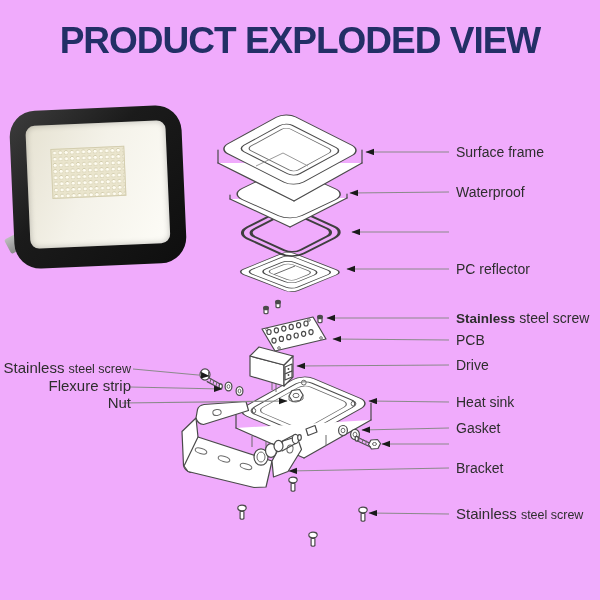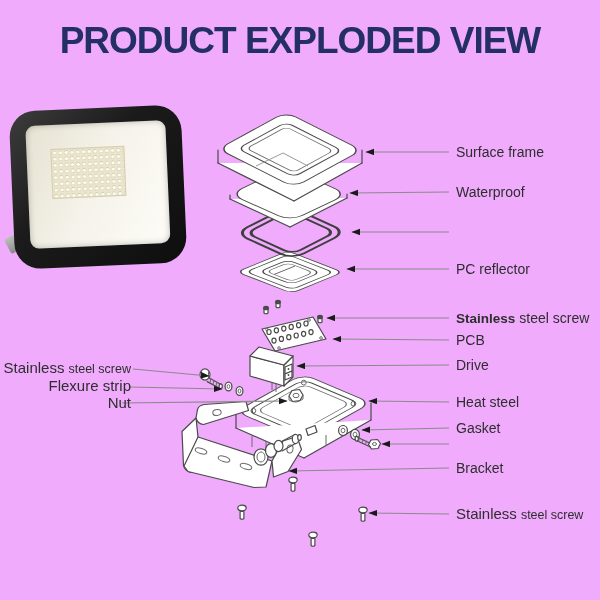--- a/index.html
+++ b/index.html
@@ -251,21 +251,21 @@
       <path class="lead-line" marker-end="url(#arr)" d="M122,403 L287,401"></path>
     </g>
   </svg>
 
   <div class="lbl right" style="top:143px"><span>Surface frame</span></div>
   <div class="lbl right" style="top:183px"><span>Waterproof</span></div>
   <div class="lbl right" style="top:260px"><span>PC reflector</span></div>
   <div class="lbl right mix-a" style="top:309px"><span class="lead">Stainless</span><span class="rest">steel screw</span></div>
   <div class="lbl right" style="top:331px"><span>PCB</span></div>
   <div class="lbl right" style="top:356px"><span>Drive</span></div>
-  <div class="lbl right" style="top:393px"><span>Heat steel</span></div>
+  <div class="lbl right" style="top:393px"><span>Heat sink</span></div>
   <div class="lbl right" style="top:419px"><span>Gasket</span></div>
   <div class="lbl right" style="top:459px"><span>Bracket</span></div>
   <div class="lbl right mix-b" style="top:505px"><span class="lead">Stainless</span><span class="rest">steel screw</span></div>
 
   <div class="lbl leftcol mix-b" style="top:359px"><span class="lead">Stainless</span><span class="rest">steel screw</span></div>
   <div class="lbl leftcol" style="top:377px"><span>Flexure strip</span></div>
   <div class="lbl leftcol" style="top:394px"><span>Nut</span></div>
 
 </div>
 

